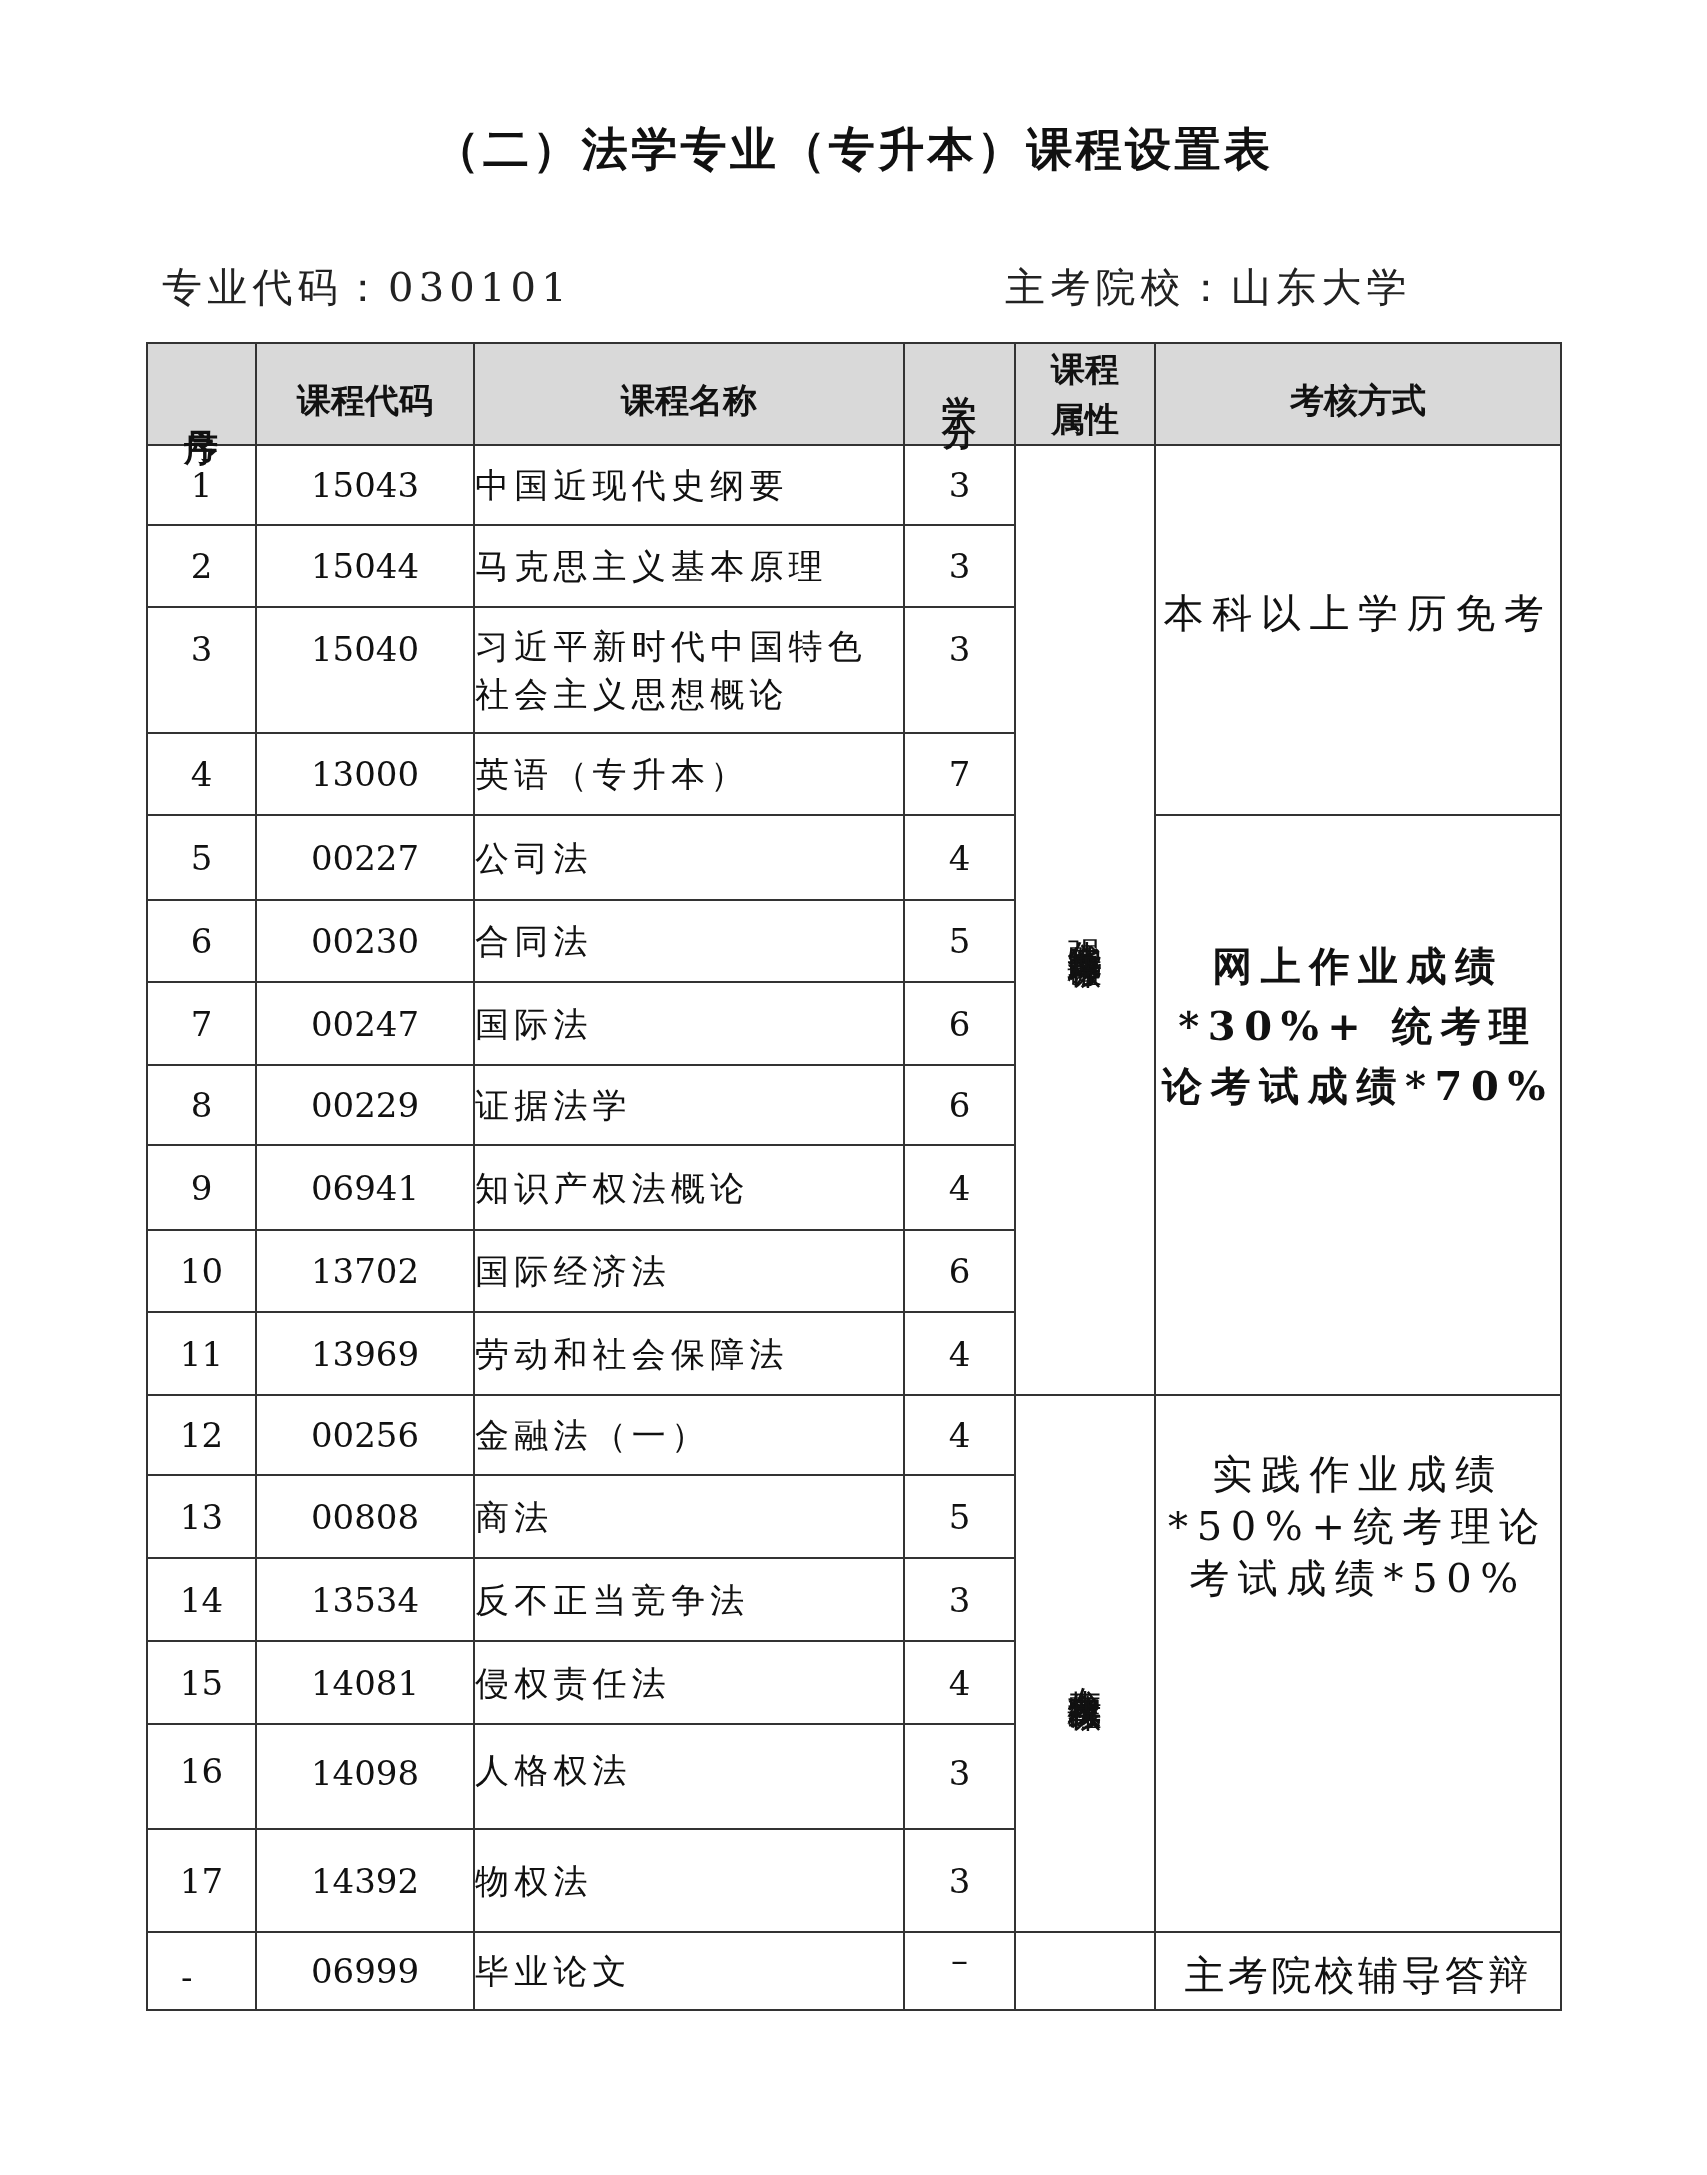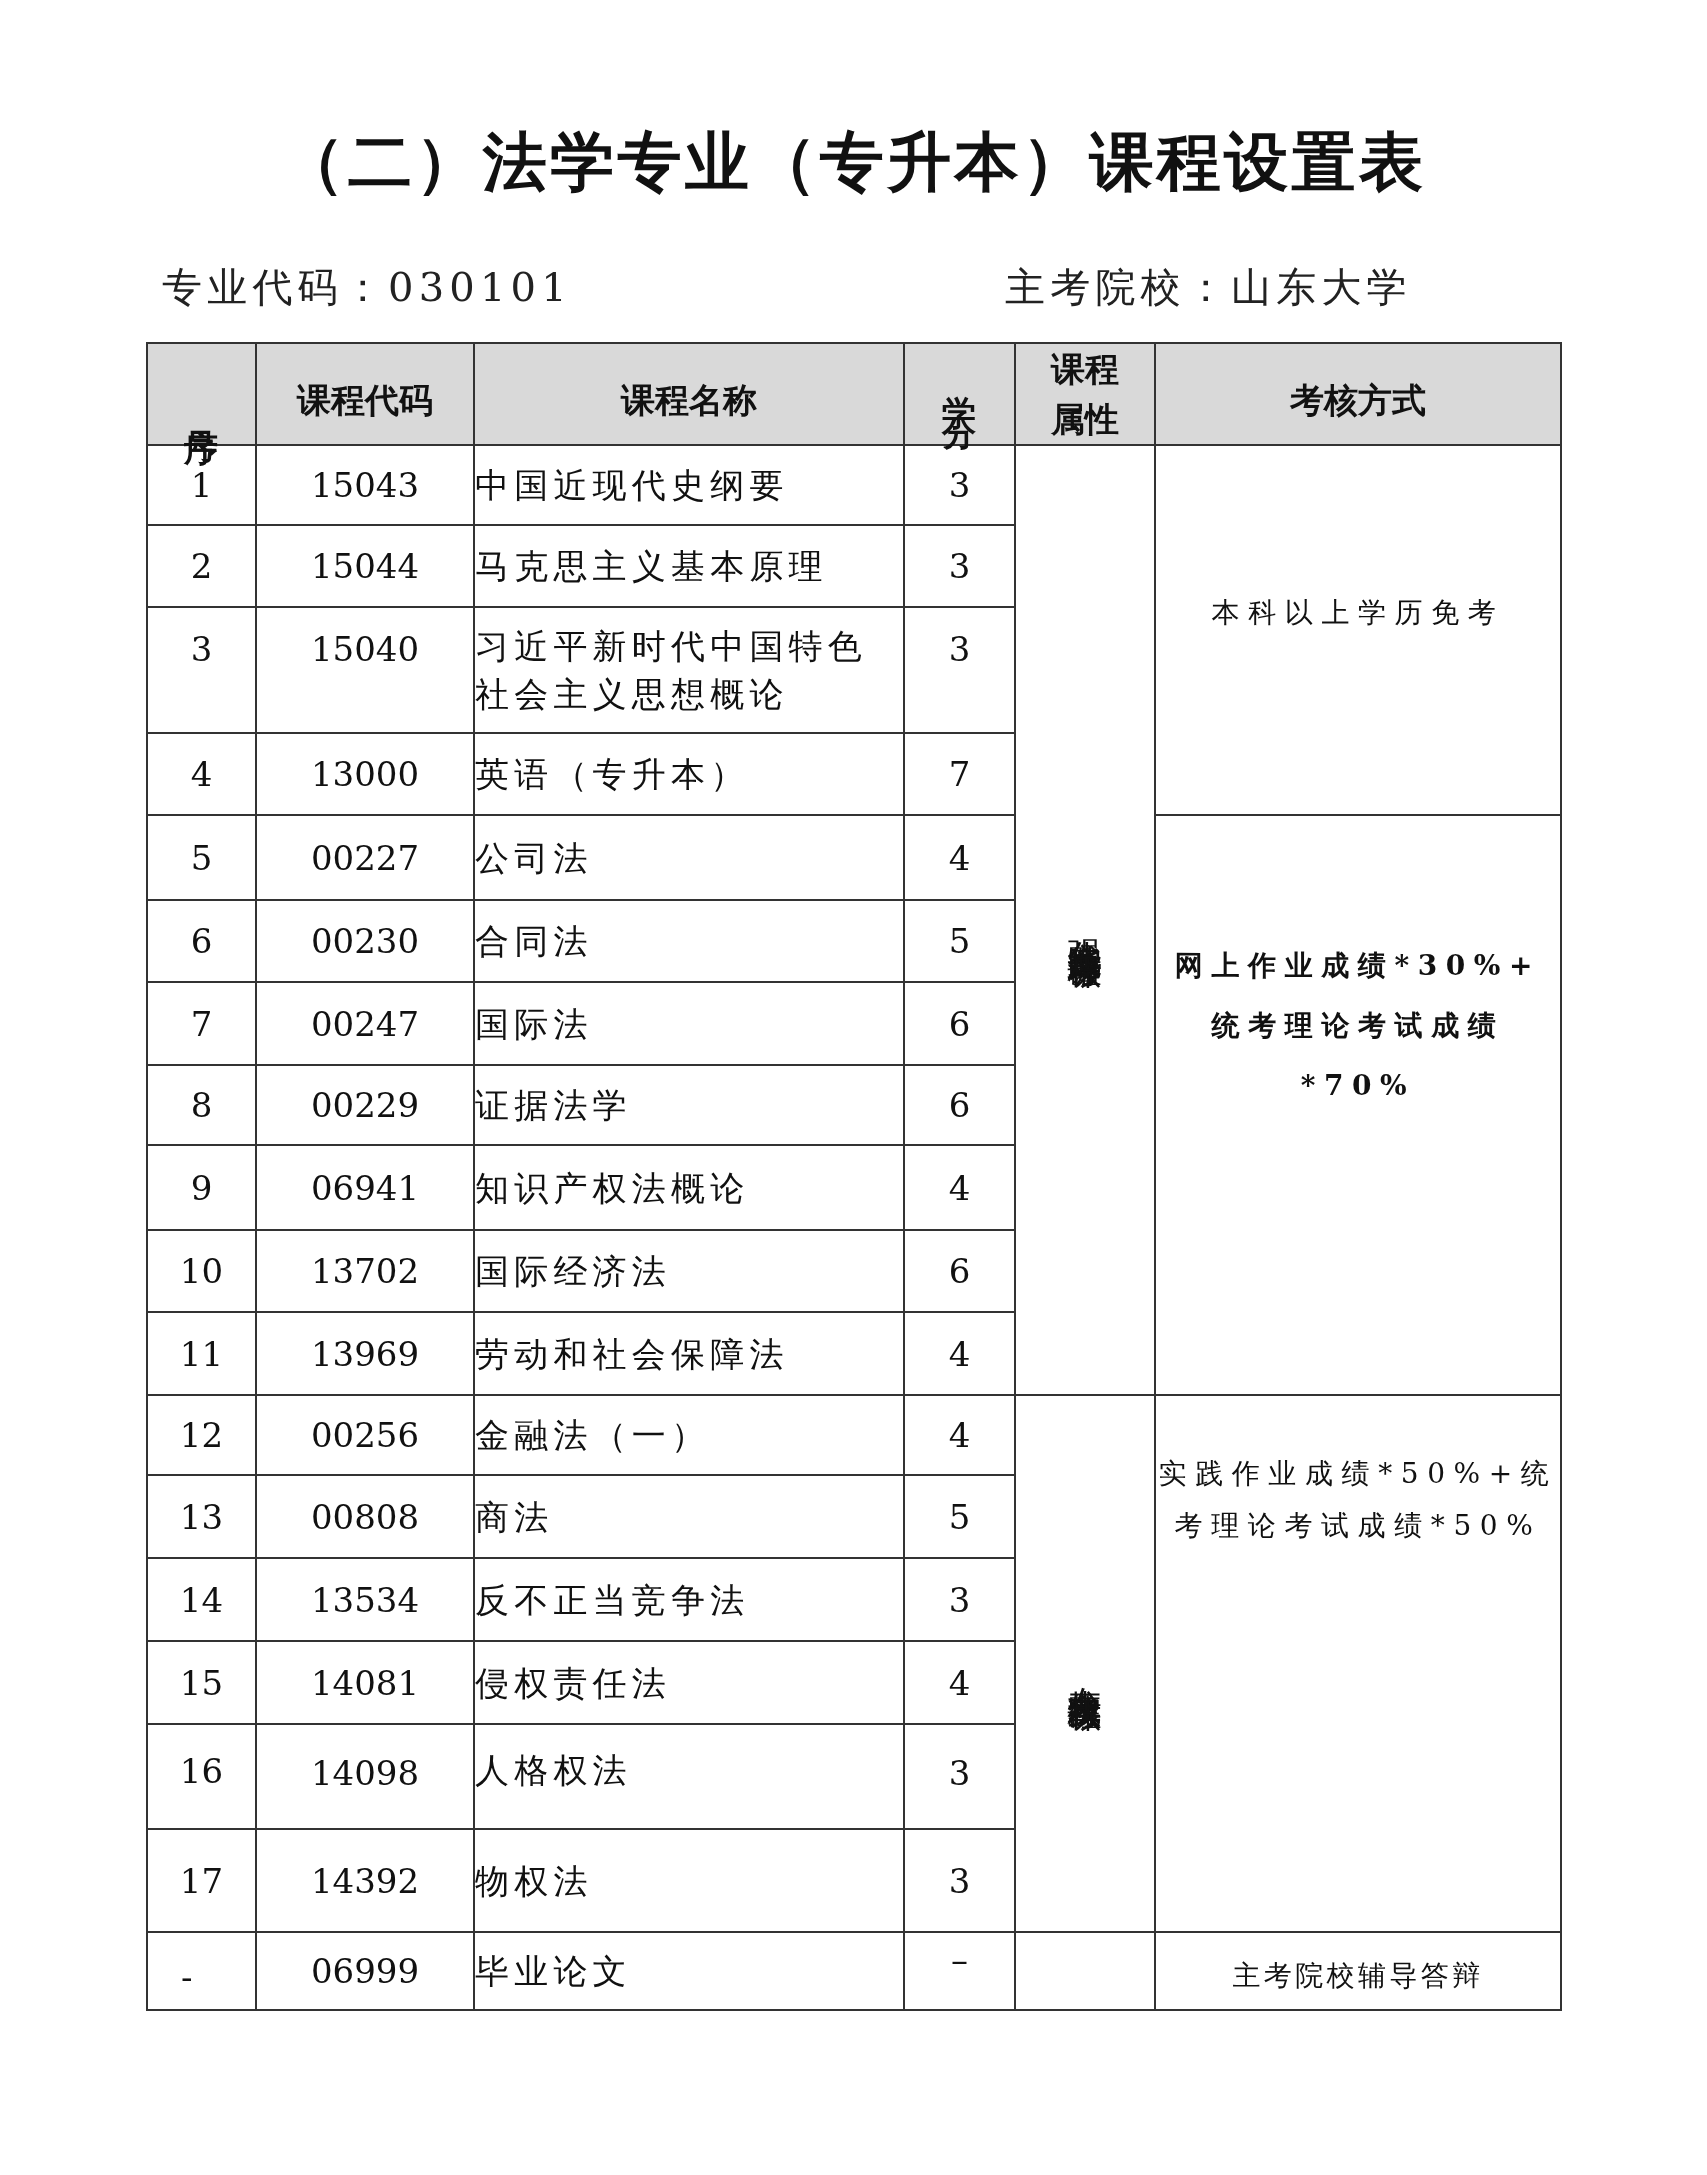--- a/index.html
+++ b/index.html
@@ -1,31 +1,31 @@
 <!DOCTYPE html>
 <html style="font-size:13.8px"><head>
 <meta charset="utf-8">
 <style>
   html, body { margin:0; padding:0; background:#ffffff; }
   body { width:1707px; height:2175px; position:relative; overflow:hidden;
          font-family:"DejaVu Serif", serif; color:#111; }
   .title { position:absolute; left:0; width:1707px; top:119px; text-align:center;
-           font-family:"DejaVu Sans", sans-serif; font-weight:bold; font-size:64px; letter-spacing:3.4px; }
+           font-family:"DejaVu Sans", sans-serif; font-weight:bold; font-size:46px; letter-spacing:3.4px; }
   .meta { position:absolute; top:260px; font-size:40px; letter-spacing:5.2px; color:#222; }
   .meta.left { left:162px; }
   .meta.right { left:1005px; }
   table.course { position:absolute; left:146px; top:342px; border-collapse:collapse; table-layout:fixed; }
   table.course td, table.course th { border:2.2px solid #333; padding:0; }
   th { background:#d9d9d9; font-family:"DejaVu Sans", sans-serif; font-weight:bold; font-size:34px; line-height:45px; }
   td { font-size:34px; text-align:center; }
   td.name { text-align:left; padding-left:33px; letter-spacing:5.2px; line-height:48px; }
   td.seq { text-align:center; }
   td.vert { vertical-align:middle; }
   .vtext { writing-mode:vertical-rl; text-orientation:upright; display:inline-block; font-size:34px; line-height:38px; letter-spacing:1.7px; }
-  td.exam { font-size:28px; line-height:60px; letter-spacing:8.6px; padding:0 17px; }
+  td.exam { font-size:40px; line-height:60px; letter-spacing:8.6px; padding:0 17px; }
   td.exam.bottom { vertical-align:top; padding-top:52px; line-height:52px; }
   td.exam.mid { vertical-align:top; padding-top:120px;font-weight:bold; }
   td.exam.top { vertical-align:middle; padding-bottom:34px; }
 </style>
 </head>
 <body>
 
 <div class="title">（二）法学专业（专升本）课程设置表</div>
 <div class="meta left">专业代码：030101</div>
 <div class="meta right">主考院校：山东大学</div>

